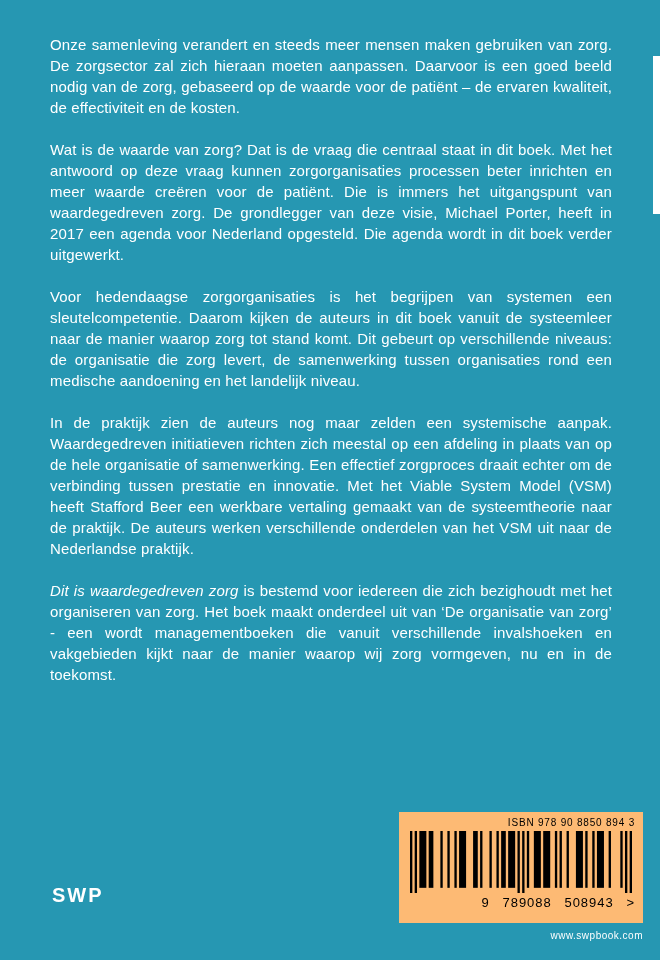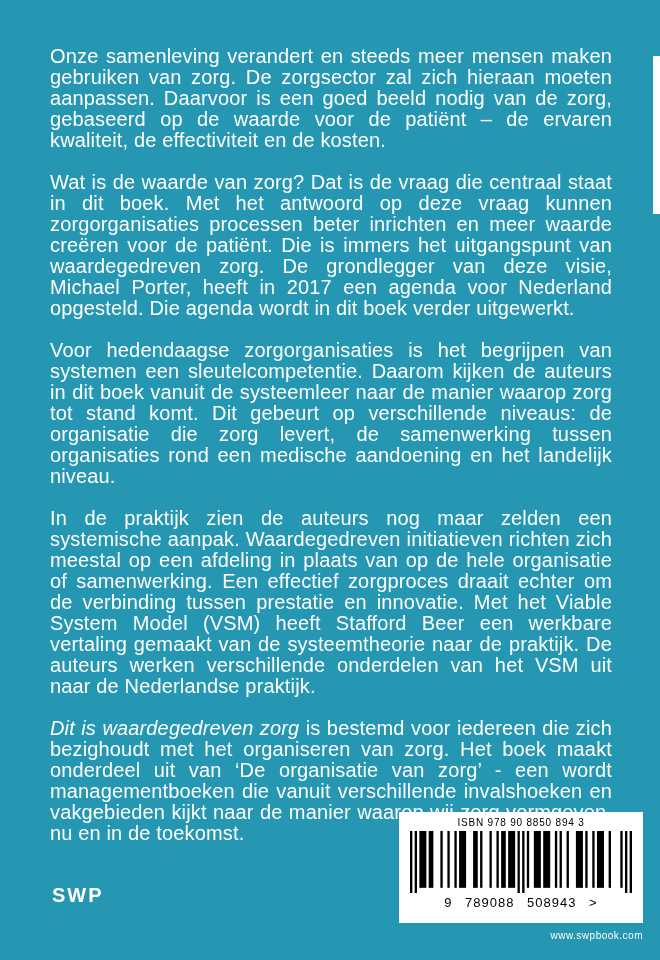--- a/index.html
+++ b/index.html
@@ -19,24 +19,24 @@
     right: 0;
     top: 56px;
     width: 7px;
     height: 158px;
     background: #ffffff;
   }
 
   .blurb {
     position: absolute;
     left: 50px;
-    top: 46px;
+    top: 34px;
     width: 562px;
     color: #ffffff;
-    font-size: 20px;
+    font-size: 15px;
     line-height: 21px;
     letter-spacing: 0.15px;
     text-align: justify;
   }
   .blurb p { margin-bottom: 21px; }
   .blurb p:last-child { margin-bottom: 0; }
   .blurb em { }
 
   .swp-logo {
     position: absolute;
@@ -47,23 +47,23 @@
     font-size: 20px;
     letter-spacing: 2px;
   }
 
   .barcode-box {
     position: absolute;
     left: 399px;
     top: 812px;
     width: 244px;
     height: 111px;
-    background: #ffffff;
+    background: #fdba74;
     padding: 5px 8px 4px 8px;
-    text-align: center;
+    text-align: right;
   }
   .isbn-label {
     color: #000000;
     font-size: 10px;
     letter-spacing: 0.8px;
     margin-bottom: 3px;
     white-space: nowrap;
   }
   .barcode-svg {
     display: block;

